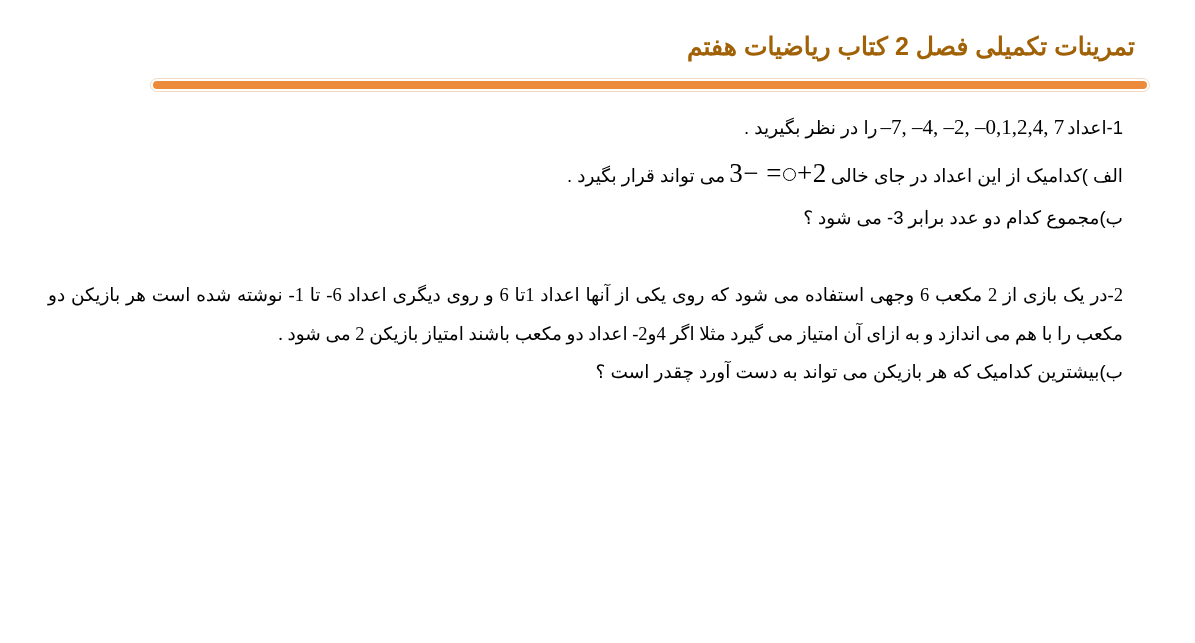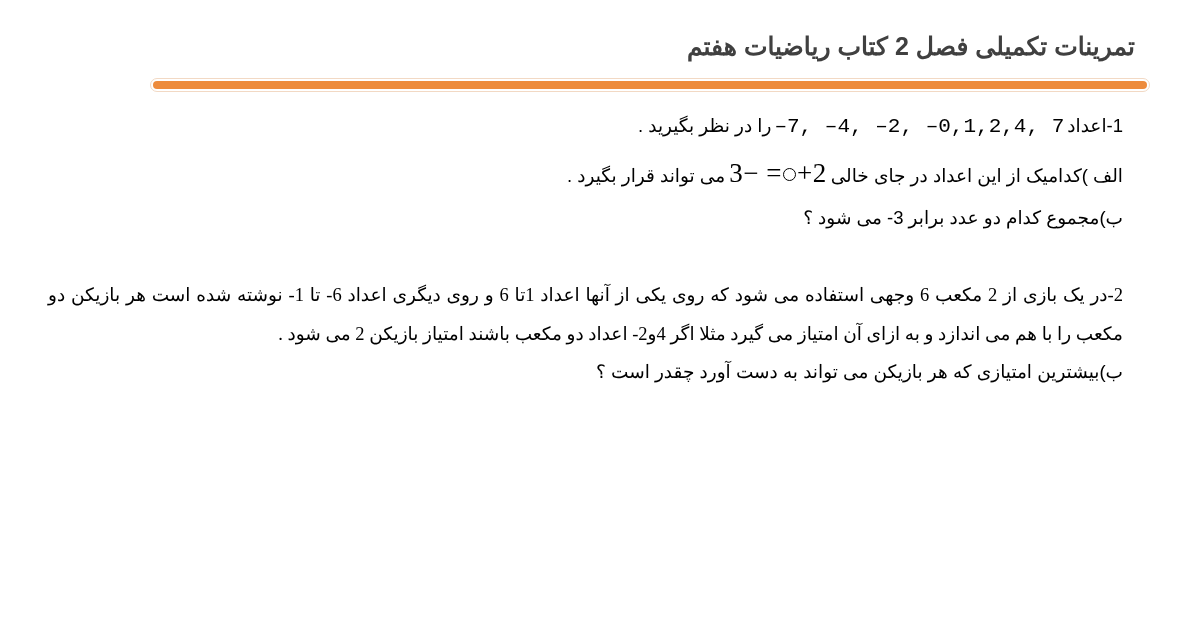--- a/index.html
+++ b/index.html
@@ -16,21 +16,21 @@
     position: relative;
   }
   .page {
     width: 1195px;
     height: 643px;
     box-sizing: border-box;
     padding: 0;
     position: relative;
   }
   .title {
-    color: #404040;
+    color: #a16207;
     font-size: 25px;
     font-weight: bold;
     text-align: right;
     direction: rtl;
     margin: 30px 60px 0 0;
     padding-left: 90px;
     line-height: 1.3;
     white-space: nowrap;
   }
   .divider-wrap {
@@ -67,21 +67,21 @@
   .q-block {
     margin-bottom: 0;
   }
   .q-line {
     white-space: nowrap;
   }
   .spacer {
     height: 40px;
   }
   .num-seq {
-    font-family: Liberation Mono, monospace;
+    font-family: Liberation Serif, serif;
     font-size: 21px;
     direction: ltr;
     unicode-bidi: embed;
     display: inline-block;
     vertical-align: baseline;
     padding: 0 3px;
     text-align: right;
   }
   .inline-math {
     font-family: Liberation Serif, serif;
@@ -139,19 +139,19 @@
 
     </div>
 
     <div class="spacer"></div>
 
     <div class="q-block">
       <div class="para-2">2-در یک بازی از  2 مکعب 6 وجهی استفاده می شود که روی یکی از آنها اعداد 1تا 6 و روی دیگری اعداد 6- تا 1- نوشته شده است هر بازیکن دو مکعب را با هم می اندازد و به ازای آن امتیاز می گیرد مثلا اگر 4و2- اعداد دو مکعب باشند امتیاز بازیکن 2 می شود .</div>
 
 
       <div class="q-line">
-        <span>ب)</span><span>بیشترین امتیازی که هر بازیکن می تواند به دست آورد چقدر است ؟</span>
+        <span>ب)</span><span>بیشترین کدامیک که هر بازیکن می تواند به دست آورد چقدر است ؟</span>
       </div>
 
     </div>
 
   </div>
 </div>
 
 </body></html>

